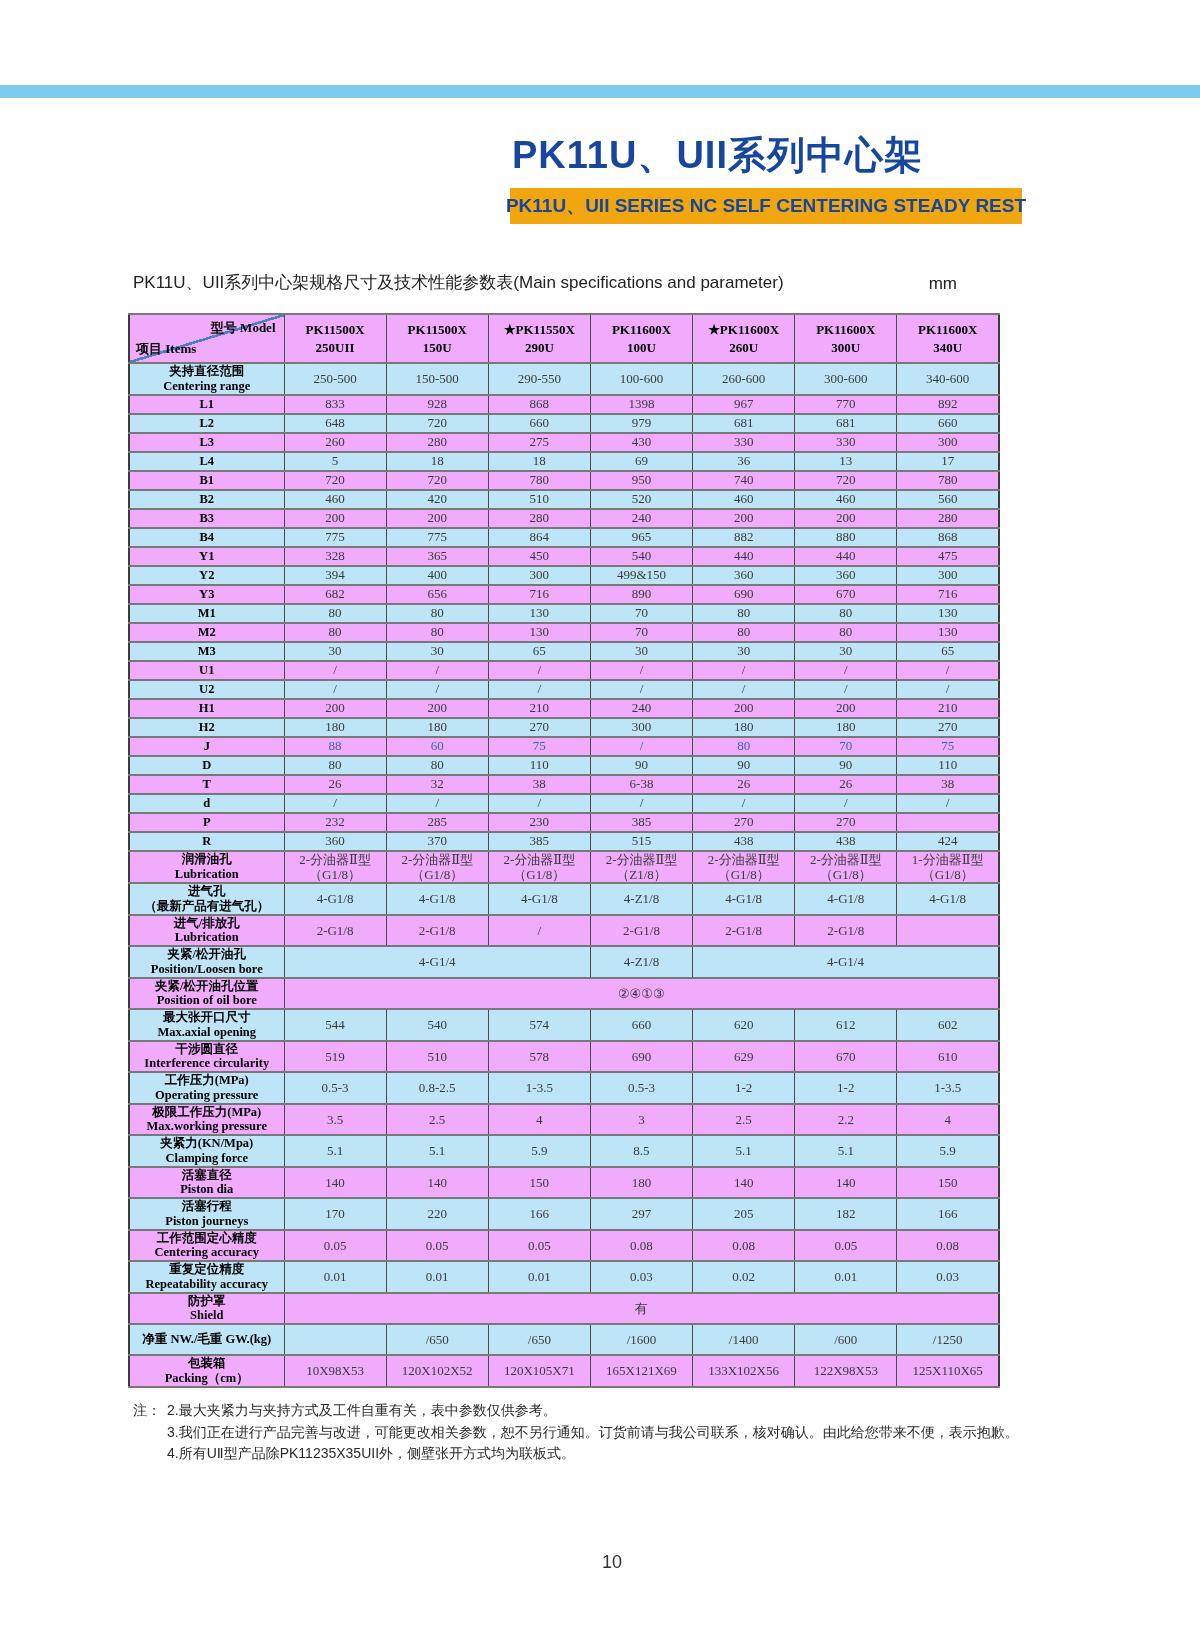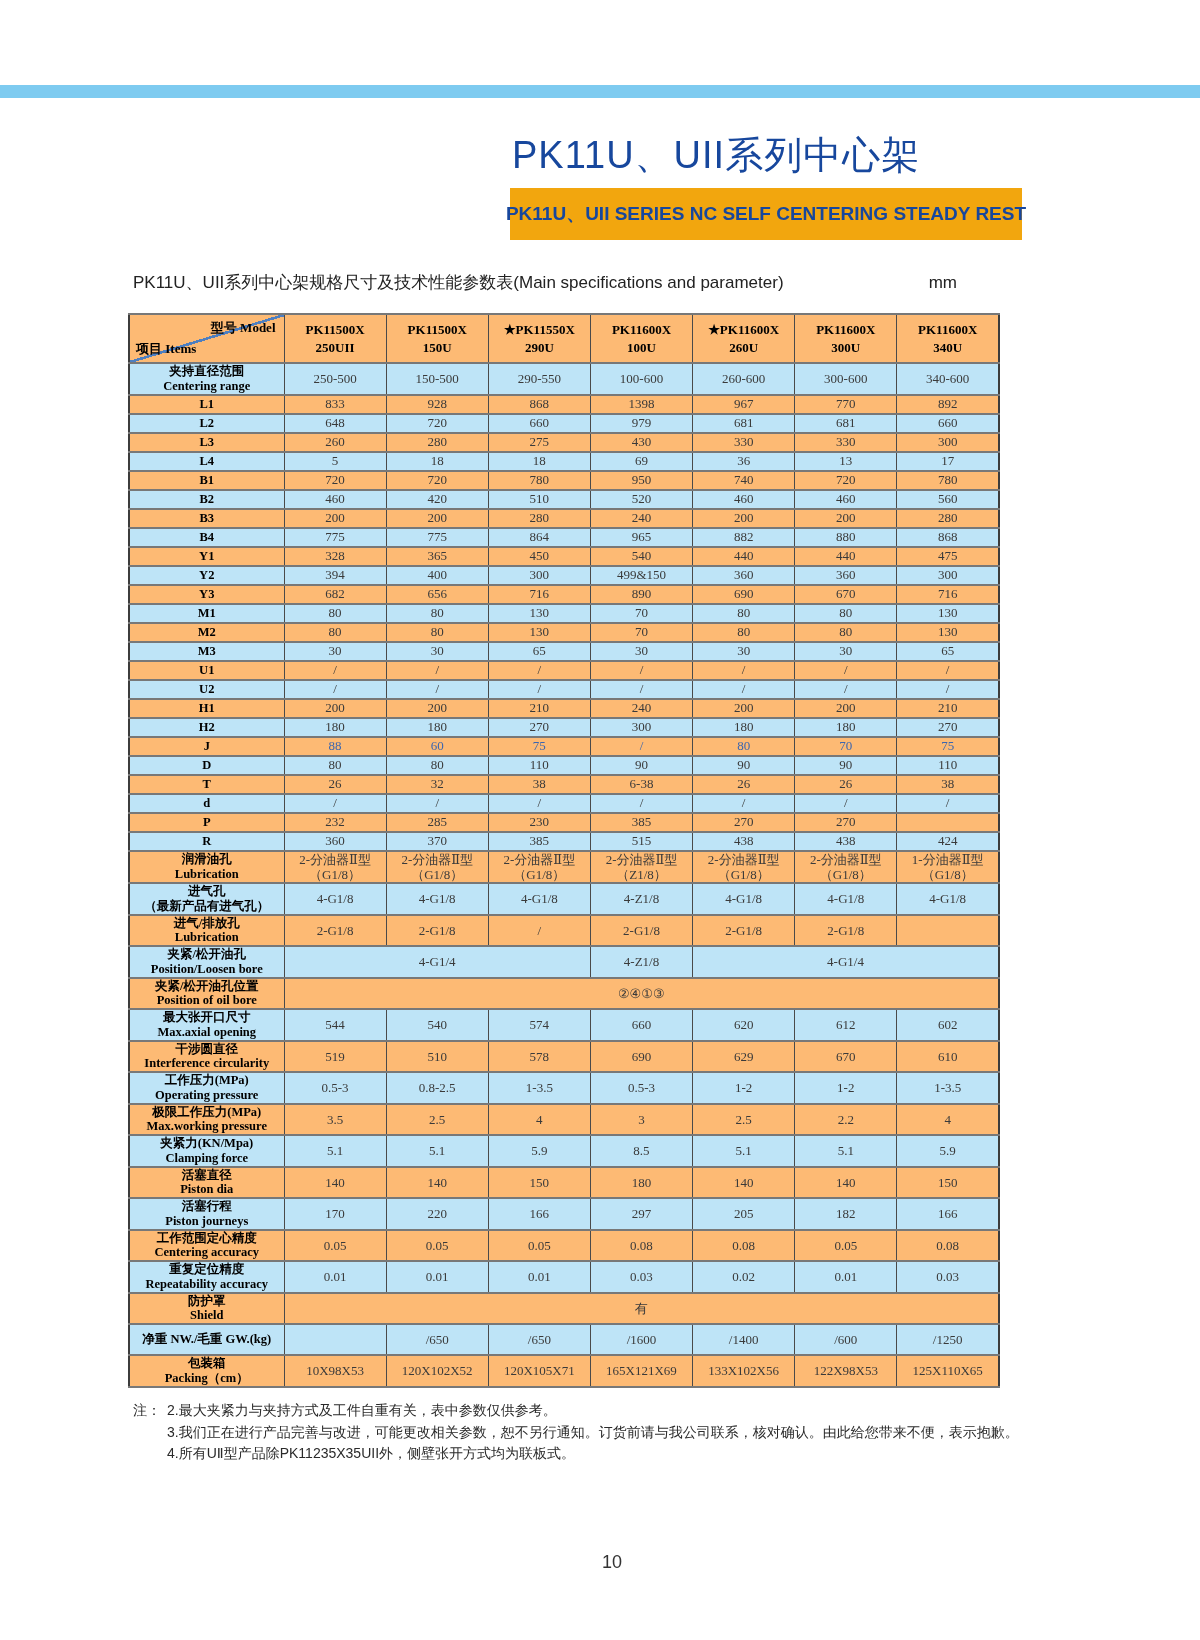--- a/index.html
+++ b/index.html
@@ -6,39 +6,39 @@
   body{
     width:1200px;height:1640px;position:relative;background:#ffffff;
     font-family:"Liberation Sans","DejaVu Sans",sans-serif;overflow:hidden;
   }
   .top-bar{
     position:absolute;left:0;top:85px;width:1200px;height:13px;
     background:var(--top-bar-blue);
   }
   .title{
     position:absolute;left:512px;top:130px;margin:0;
-    font-size:38px;font-weight:normal;color:var(--accent-blue);
+    font-size:38px;font-weight:bold;color:var(--accent-blue);
     letter-spacing:1px;white-space:nowrap;
   }
   .banner{
-    position:absolute;left:510px;top:188px;width:512px;height:52px;
+    position:absolute;left:510px;top:188px;width:512px;height:36px;
     background:var(--banner-orange);display:flex;align-items:center;justify-content:center;text-align:right;
   }
   .banner span{
     font-size:19px;font-weight:600;color:var(--accent-blue);white-space:nowrap;
   }
   .caption-row{
     position:absolute;left:133px;top:271px;width:862px;
-    display:flex;justify-content:space-between;align-items:center;
+    display:flex;justify-content:space-between;align-items:flex-end;
     font-size:17px;color:#222;
   }
   .caption-row .unit{padding-right:38px;}
   .spec-table{
     position:absolute;left:128px;top:313px;width:872px;
-    border-collapse:collapse;table-layout:fixed;background:#fdba74;
+    border-collapse:collapse;table-layout:fixed;background:#f0abfc;
     border:2px solid #3c3c3c;
   }
   .spec-table th,.spec-table td{
     border-left:1px solid #4a4a4a;border-right:1px solid #4a4a4a;
     border-top:2px solid #787878;border-bottom:2px solid #787878;
     padding:0 2px;text-align:center;vertical-align:middle;
     font-family:"Liberation Serif","DejaVu Serif",serif;
     font-size:13px;line-height:1.18;color:#3a3a3a;
     white-space:pre-line;overflow:hidden;
   }

